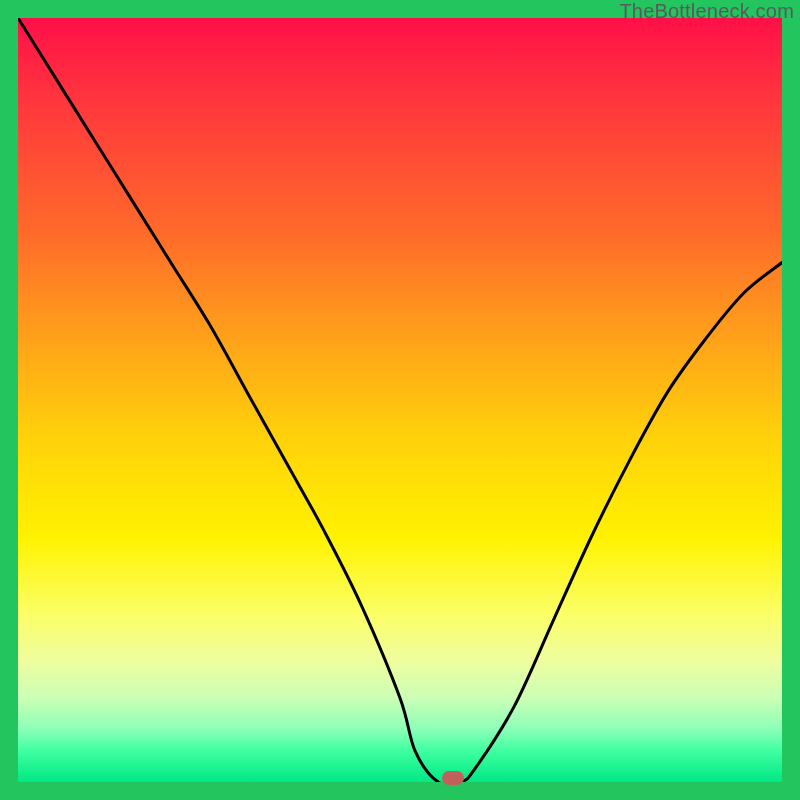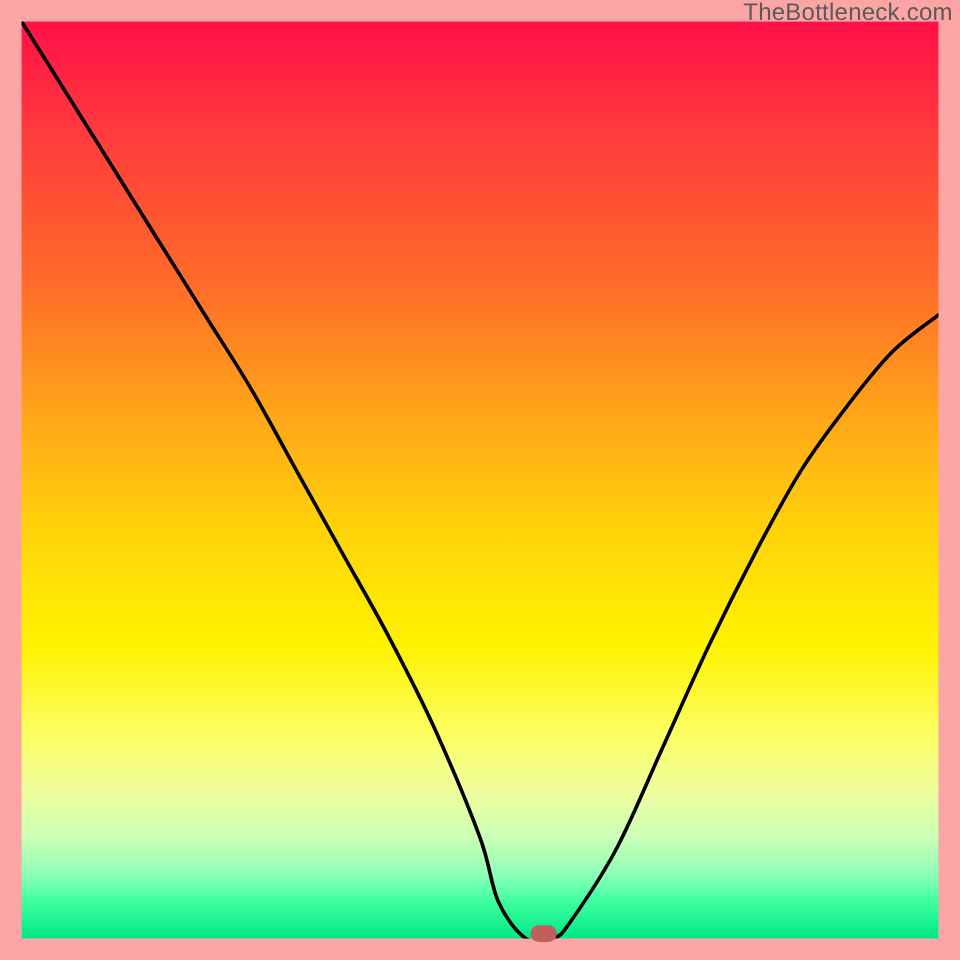--- a/index.html
+++ b/index.html
@@ -8,21 +8,21 @@
     width: 800px;
     height: 800px;
     background: #000;
     font-family: Arial, Helvetica, sans-serif;
     overflow: hidden;
   }
   .frame {
     position: relative;
     width: 800px;
     height: 800px;
-    background: #fca5a5;
+    background: #22c55e;
   }
   .plot-area {
     position: absolute;
     left: 18px;
     top: 18px;
     width: 764px;
     height: 764px;
     background: linear-gradient(to bottom,
       #ff1048 0%,
       #ff3a3c 12%,

